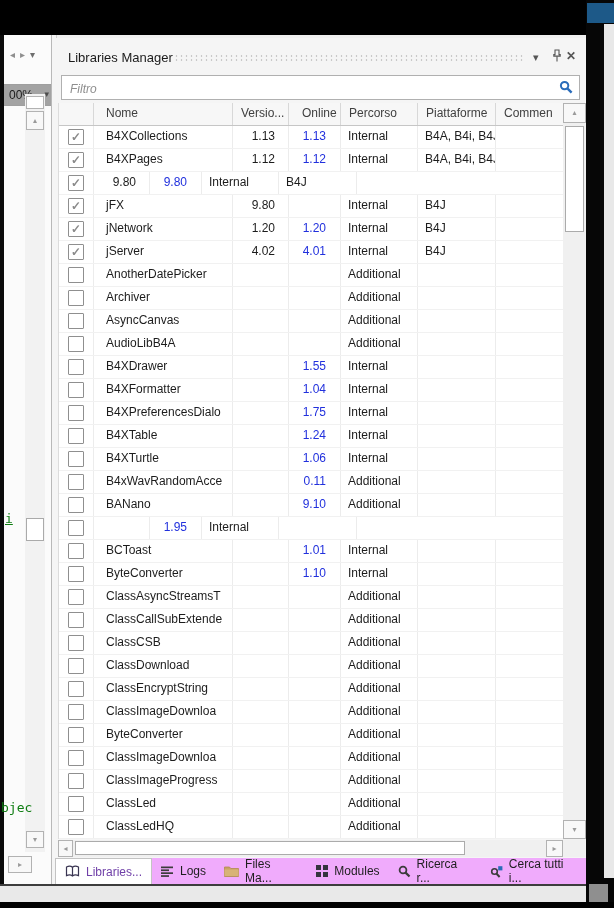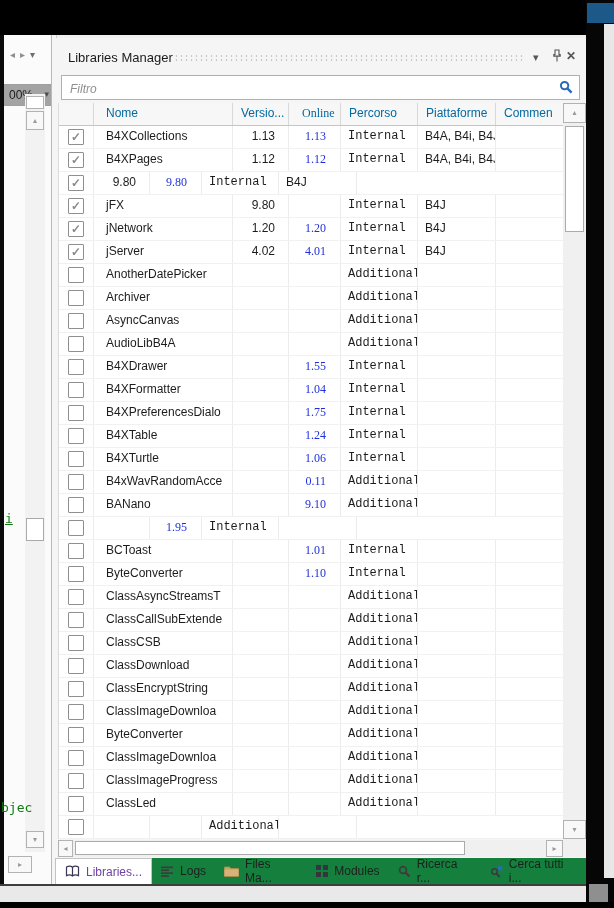--- a/index.html
+++ b/index.html
@@ -51,50 +51,50 @@
       border:1px solid #b0b0b0;box-sizing:border-box;}
   .filter-box input{position:absolute;left:6px;top:2px;width:480px;height:19px;border:none;
       outline:none;font-size:12px;font-family:"Liberation Sans",sans-serif;background:transparent;color:#1c1c1c;}
   .filter-box input::placeholder{color:#8e8e8e;font-style:italic;}
   .search-glyph{position:absolute;right:5px;top:4px;}
 
   
   .table{left:58px;top:103px;width:505px;height:736px;background:#fff;
       border-left:1px solid #dcdcdc;box-sizing:border-box;}
   .thead{display:flex;height:23px;background:#f7f7f7;border-bottom:1px solid #c6c6c6;box-sizing:border-box;}
-  .hcell{box-sizing:border-box;border-right:1px solid #d8d8d8;font-size:12px;color:#0369a1;
+  .hcell{box-sizing:border-box;border-right:1px solid #d8d8d8;font-size:12px;color:#404040;
       line-height:21px;padding-left:8px;white-space:nowrap;overflow:hidden;flex:none;}
   .tbody{height:713px;overflow:hidden;}
   .row{display:flex;height:23px;border-bottom:1px solid #f1f1f1;box-sizing:border-box;background:#fff;}
   .cell{box-sizing:border-box;border-right:1px solid #ececec;line-height:21px;font-size:12px;
       color:#1c1c1c;white-space:nowrap;overflow:hidden;flex:none;}
-  .w-check{width:35px;} .w-name{width:139px;} .w-ver{width:56px;} .w-online{width:52px;font-family:Liberation Serif, serif;}
+  .w-check{width:35px;} .w-name{width:139px;} .w-ver{width:56px;} .w-online{width:52px;}
   .w-path{width:77px;} .w-plat{width:78px;} .w-comm{flex:1;border-right:none;}
   .c-check{display:flex;align-items:center;justify-content:center;}
   .c-name{padding-left:12px;}
   .c-ver{text-align:right;padding-right:13px;}
   .c-online{text-align:right;padding-right:14px;color:#2130dd;}
-  .c-path{padding-left:7px;font-family:Liberation Mono, monospace;} .c-plat{padding-left:7px;}
+  .c-path{padding-left:7px;} .c-plat{padding-left:7px;}
   .cb{width:14px;height:14px;border:1px solid #8f8f8f;background:#fff;border-radius:1px;
       display:flex;align-items:center;justify-content:center;font-size:12px;line-height:12px;
       color:#8a8a8a;font-weight:bold;box-sizing:content-box;}
 
   
   .v-sb{left:563px;top:103px;width:23px;height:737px;background:#f0f0f0;}
   .v-up{left:563px;top:103px;width:23px;height:20px;line-height:18px;}
   .v-thumb{left:565px;top:126px;width:19px;height:106px;background:#fff;border:1px solid #ababab;box-sizing:border-box;}
   .v-down{left:563px;top:820px;width:23px;height:19px;line-height:17px;}
   .h-sb{left:58px;top:840px;width:505px;height:17px;background:#f0f0f0;}
   .h-left{left:58px;top:840px;width:15px;height:17px;line-height:15px;}
   .h-thumb{left:75px;top:841px;width:390px;height:14px;background:#fff;border:1px solid #ababab;box-sizing:border-box;}
   .h-right{left:546px;top:840px;width:17px;height:17px;line-height:15px;}
   .sb-corner{left:563px;top:840px;width:23px;height:17px;background:#f0f0f0;}
 
   
-  .tabstrip{left:55px;top:858px;width:531px;height:26px;background:#15803d;display:flex;align-items:stretch;}
+  .tabstrip{left:55px;top:858px;width:531px;height:26px;background:#f0abfc;display:flex;align-items:stretch;justify-content:flex-end;}
   .tab{display:flex;align-items:center;gap:6px;padding:0 9px;font-size:12px;color:#1e1e1e;box-sizing:border-box;}
   .tab.active{background:#fff;border:1px solid #c3c3c3;border-bottom:none;}
   .tab.active .tab-label{color:#7040a8;}
   .status-strip{left:0;top:884px;width:586px;height:18px;background:#e9e9e9;
       border-top:2px solid #3d3d3d;box-sizing:border-box;}
   svg{display:block;}
 </style>
 </head>
 <body>
 
@@ -480,20 +480,21 @@
         <div class="cell c-ver w-ver"></div>
         <div class="cell c-online w-online"></div>
         <div class="cell c-path w-path">Additional</div>
         <div class="cell c-plat w-plat"></div>
         <div class="cell c-comm w-comm"></div>
       </div>
       <div class="row">
         <div class="cell c-check w-check">
           <span class="cb"></span>
         </div>
+        <div class="cell c-name w-name">ClassLedHQ</div>
         <div class="cell c-ver w-ver"></div>
         <div class="cell c-online w-online"></div>
         <div class="cell c-path w-path">Additional</div>
         <div class="cell c-plat w-plat"></div>
         <div class="cell c-comm w-comm"></div>
       </div>
     </div>
 </div>
 
 <div class="abs v-sb"></div>

